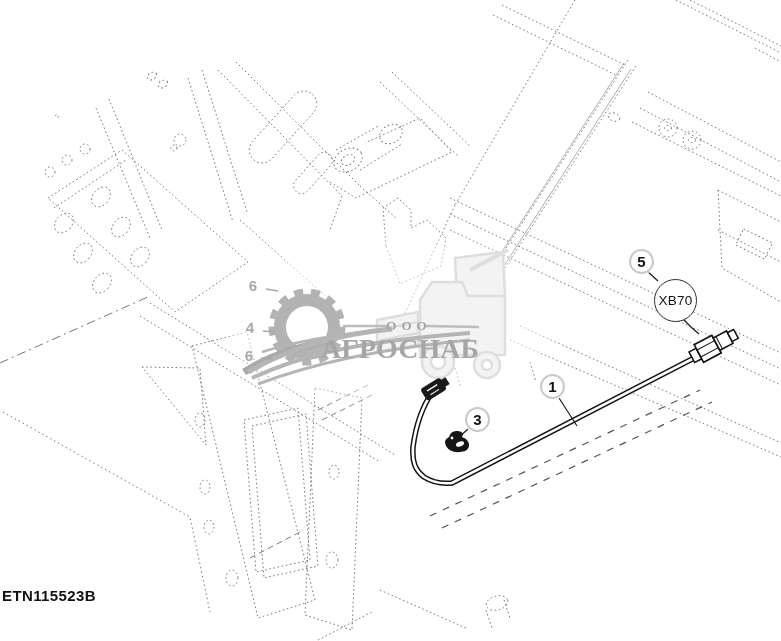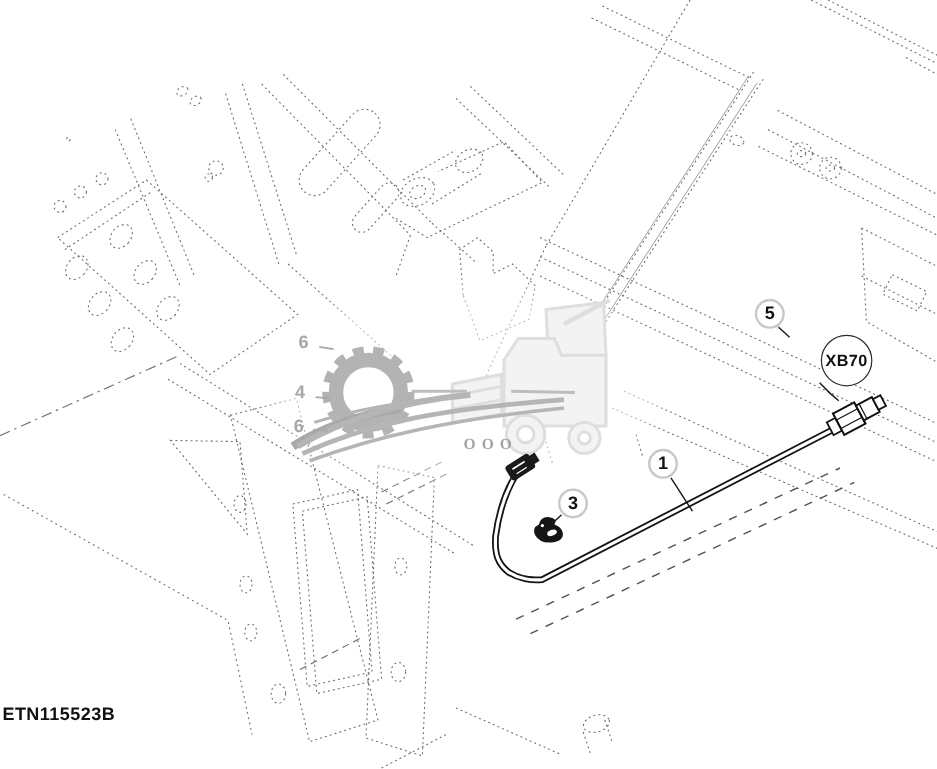--- a/index.html
+++ b/index.html
@@ -4,25 +4,25 @@
 <style>
   html,body{margin:0;padding:0;background:#ffffff;}
   .stage{position:relative;width:781px;height:641px;background:#fff;overflow:hidden;
          font-family:"Liberation Sans",sans-serif;}
   .scene{position:absolute;left:0;top:0;}
   .callout-gray{position:absolute;color:#a6a6a6;font-weight:bold;font-size:15px;
                 width:18px;height:18px;line-height:18px;text-align:center;}
   .ring-label{position:absolute;width:21px;height:21px;line-height:21px;text-align:center;
               border:2px solid #c8c8c8;border-radius:50%;color:#111;font-weight:bold;
               font-size:15px;background:rgba(255,255,255,.65);box-shadow:0 0 0 1px rgba(255,255,255,.8);}
-  .xb70{position:absolute;left:684px;top:279px;width:41px;height:41px;border:1.7px solid #2b2b2b;
-        border-radius:50%;background:#fff;color:#111;font-weight:bold;font-size:13.5px;
+  .xb70{position:absolute;left:654px;top:279px;width:41px;height:41px;border:1.7px solid #2b2b2b;
+        border-radius:50%;background:#fff;color:#111;font-weight:normal;font-size:13.5px;
         line-height:41px;text-align:center;letter-spacing:.3px;}
   .wm-ooo{position:absolute;left:378px;top:318px;width:62px;text-align:center;color:#a3a3a3;
-          font-family:"Liberation Serif",serif;font-weight:bold;font-size:13px;letter-spacing:5px;margin-top:44px;}
+          font-family:"Liberation Serif",serif;font-weight:bold;font-size:13px;letter-spacing:5px;}
   .wm-name{position:absolute;left:290px;top:333px;width:220px;text-align:center;color:#a6a6a6;
            font-family:"Liberation Serif",serif;font-weight:bold;font-size:28px;letter-spacing:0px;
            white-space:nowrap;}
   .drawing-id{position:absolute;left:2px;top:587px;color:#111;font-weight:bold;font-size:15px;
               letter-spacing:.4px;text-align:center;}
 </style>
 </head>
 <body>
 
 <div class="stage">
@@ -232,16 +232,17 @@
 <div class="callout-gray" style="left:241px;top:319px;">4</div>
 <div class="callout-gray" style="left:240px;top:347px;">6</div>
 
 <div class="ring-label" style="left:465px;top:407px;">3</div>
 <div class="ring-label" style="left:540px;top:374px;">1</div>
 <div class="ring-label" style="left:629px;top:249px;">5</div>
 
 <div class="xb70">XB70</div>
 
 <div class="wm-ooo">ООО</div>
+<div class="wm-name">АГРОСНАБ</div>
 
 <div class="drawing-id">ETN115523B</div>
 
 </div>
 
 </body></html>

